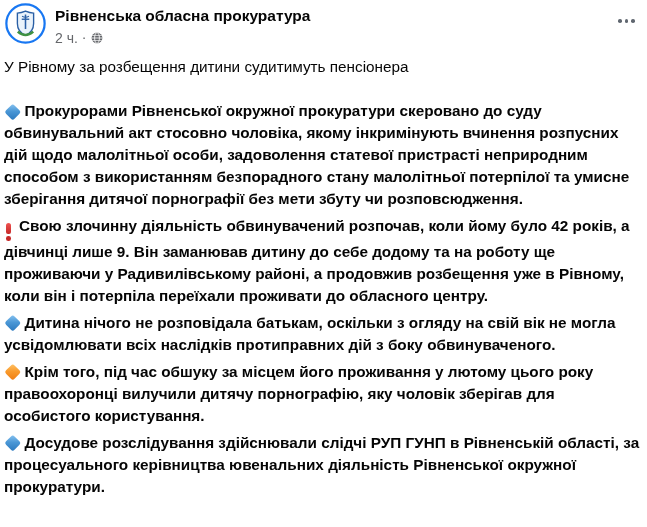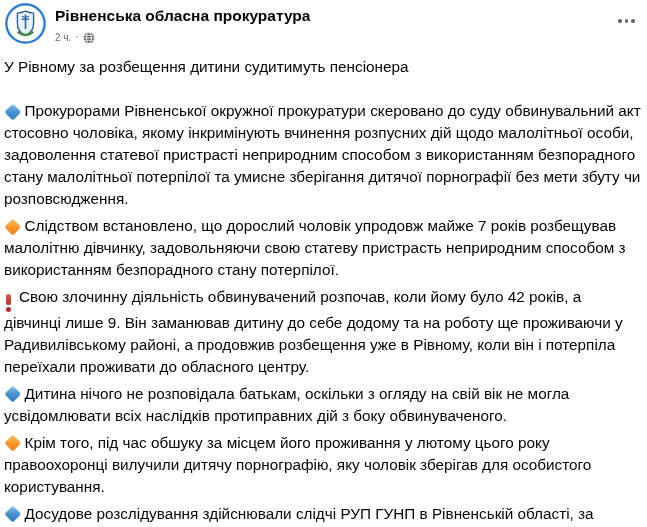--- a/index.html
+++ b/index.html
@@ -8,29 +8,29 @@
     font-family:"Liberation Sans","DejaVu Sans",sans-serif;
     color:#050505;-webkit-font-smoothing:antialiased;
   }
   .post{width:647px;height:527px;background:#fff;}
   
   .header{display:flex;align-items:flex-start;padding:3px 6px 0 5px;}
   .avatar{width:41px;height:41px;border-radius:50%;flex:0 0 auto;cursor:pointer;}
   .avatar svg{display:block;width:41px;height:41px;}
   .header-text{margin-left:9px;flex:1;min-width:0;padding-top:3px;}
   .page-name{font-weight:bold;font-size:15.5px;line-height:20px;color:#050505;cursor:pointer;}
-  .meta{display:flex;align-items:center;gap:4px;margin-top:3px;font-size:10px;line-height:16px;color:#65676b;}
+  .meta{display:flex;align-items:center;gap:4px;margin-top:3px;font-size:14px;line-height:16px;color:#65676b;}
   .meta .sep{margin:0 0 2px 0;}
   .globe-wrap{display:inline-flex;align-items:center;}
   .menu-btn{display:flex;gap:3px;align-items:center;padding:16px 6px 10px 10px;cursor:pointer;}
   .menu-btn i{width:3.6px;height:3.6px;border-radius:50%;background:#606770;display:block;}
   
   .content{padding:9px 6px 0 4px;font-size:15.3px;line-height:22px;color:#050505;}
   .title{margin:0 0 22px 0;}
-  .para{margin:0 0 5px 0;}
+  .para{margin:0 0 5px 0;font-weight:bold;}
   .bullet-wrap{display:inline;}
   .diamond{display:inline-block;width:11.5px;height:11.5px;border-radius:2.5px;
     transform:rotate(45deg);margin:0 6px 0 3px;vertical-align:-1px;}
   .diamond.blue{background:linear-gradient(135deg,#8cc6f2 0%,#4a97d6 45%,#2a77bd 100%);}
   .diamond.orange{background:linear-gradient(135deg,#ffc46a 0%,#f99b2d 45%,#ef7c10 100%);}
   .excl{display:inline-flex;flex-direction:column;align-items:center;gap:2px;
     vertical-align:-3px;margin:0 8px 0 2px;}
   .excl .bar{width:5px;height:11px;border-radius:2.5px 2.5px 2px 2px;
     background:linear-gradient(180deg,#ef5350,#c62828);}
   .excl .dot{width:4.6px;height:4.6px;border-radius:50%;background:#c62828;}
@@ -75,21 +75,20 @@
           <i></i>
           <i></i>
       </span>
     </div>
   </div>
 
   <div class="content">
     <p class="title">У Рівному за розбещення дитини судитимуть пенсіонера</p>
     <div id="paragraphs">
         <p class="para"><span class="bullet-wrap"><span class="diamond blue"></span></span><span>Прокурорами Рівненської окружної прокуратури скеровано до суду обвинувальний акт стосовно чоловіка, якому інкримінують вчинення розпусних дій щодо малолітньої особи, задоволення статевої пристрасті неприродним способом з використанням безпорадного стану малолітньої потерпілої та умисне зберігання дитячої порнографії без мети збуту чи розповсюдження.</span></p>
-        <p class="para"><span class="bullet-wrap"><span class="diamond orange"></span></span><span>Слідством встановлено, що дорослий чоловік упродовж майже 7 років розбещував малолітню дівчинку, задовольняючи свою статеву пристрасть неприродним способом з використанням безпорадного стану потерпілої.</span></p>
         <p class="para"><span class="bullet-wrap"><span class="excl">
               <span class="bar"></span>
               <span class="dot"></span>
             </span></span><span>Свою злочинну діяльність обвинувачений розпочав, коли йому було 42 років, а дівчинці лише 9. Він заманював дитину до себе додому та на роботу ще проживаючи у Радивилівському районі, а продовжив розбещення уже в Рівному, коли він і потерпіла переїхали проживати до обласного центру.</span></p>
         <p class="para"><span class="bullet-wrap"><span class="diamond blue"></span></span><span>Дитина нічого не розповідала батькам, оскільки з огляду на свій вік не могла усвідомлювати всіх наслідків протиправних дій з боку обвинуваченого.</span></p>
         <p class="para"><span class="bullet-wrap"><span class="diamond orange"></span></span><span>Крім того, під час обшуку за місцем його проживання у лютому цього року правоохоронці вилучили дитячу порнографію, яку чоловік зберігав для особистого користування.</span></p>
         <p class="para"><span class="bullet-wrap"><span class="diamond blue"></span></span><span>Досудове розслідування здійснювали слідчі РУП ГУНП в Рівненській області, за процесуального керівництва ювенальних діяльність Рівненської окружної прокуратури.</span></p>
       </div>
   </div>
 

